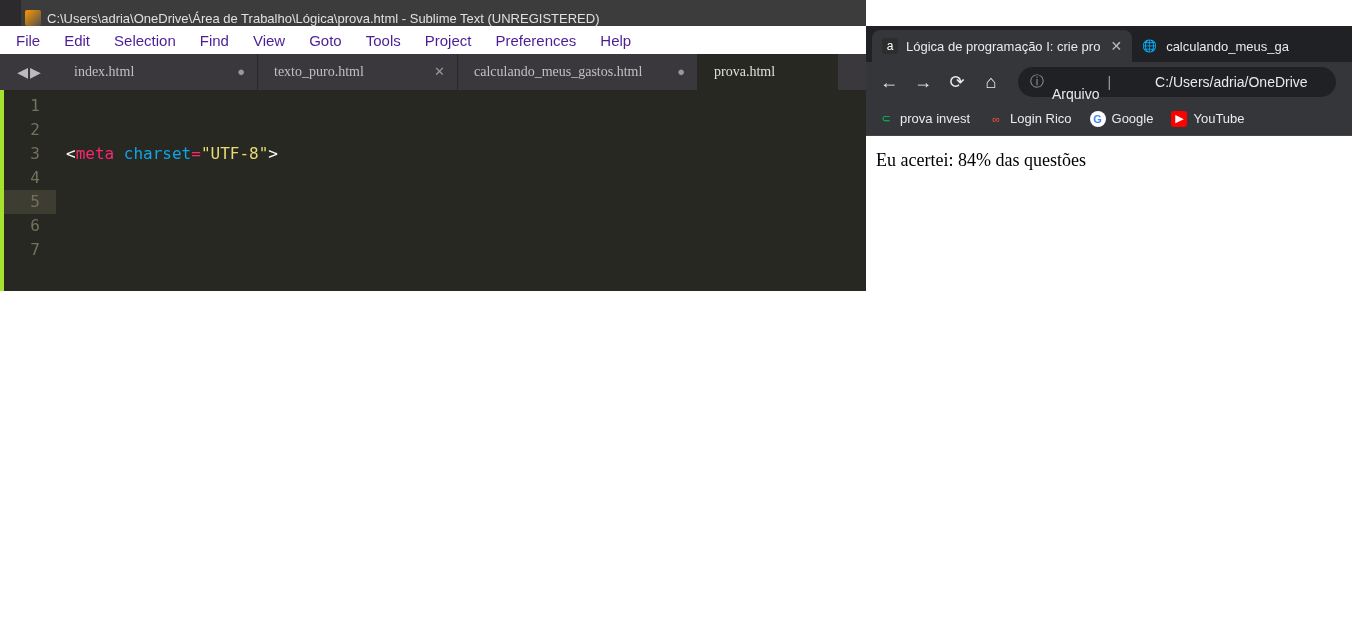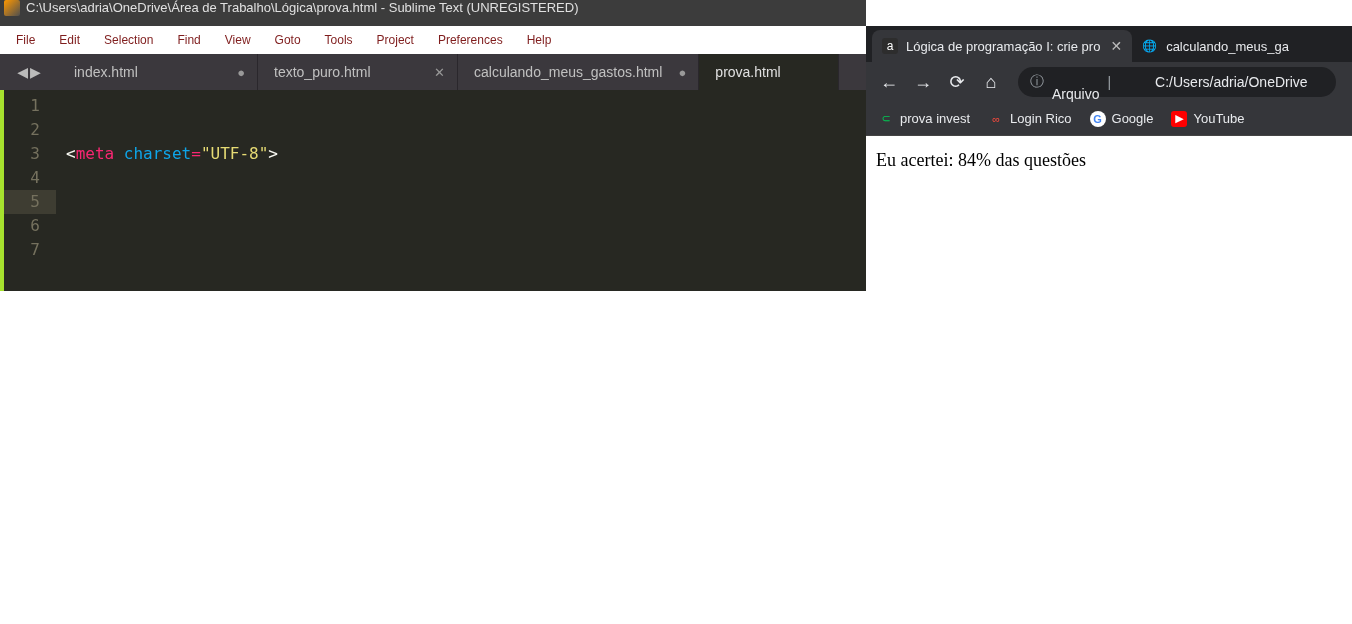--- a/index.html
+++ b/index.html
@@ -1,27 +1,27 @@
 <!DOCTYPE html>
 <html><head>
 <meta charset="utf-8">
 <style>
 * { margin: 0; padding: 0; box-sizing: border-box; }
 body { width: 1352px; height: 624px; font-family: Arial, sans-serif; overflow: hidden; background: #fff; }
 .container { display: flex; width: 100%; height: 100%; }
 
 
 .sublime { width: 866px; height: 100%; display: flex; flex-direction: column; background: #2d2a2e; }
-.titlebar { height: 26px; background: #3c3c3c; display: flex; align-items: flex-start; padding: 0 4px; color: #e0e0e0; font-size: 13px; }
+.titlebar { height: 26px; background: #3c3c3c; display: flex; align-items: flex-end; padding: 0 4px; color: #e0e0e0; font-size: 13px; margin-left: 21px; }
 .titlebar .logo { width: 16px; height: 16px; background: linear-gradient(135deg,#ff9800,#4f4f4f); border-radius: 2px; margin-right: 6px; }
-.menubar { height: 28px; background: #fff; display: flex; align-items: center; padding: 0 6px; gap: 4px; font-size: 12px; color: #7f1d1d; }
+.menubar { height: 28px; background: #fff; display: flex; align-items: center; padding: 0 6px; gap: 4px; font-size: 15px; color: #4c1d95; }
 .menubar span { padding: 4px 10px; cursor: default; }
 .tabsrow { height: 36px; background: #3b383d; display: flex; align-items: stretch; }
 .navarrows { width: 58px; display: flex; align-items: center; justify-content: center; gap: 2px; color: #bbb; font-size: 14px; }
-.tabs { display: flex; flex: 1; }
+.tabs { display: flex; flex: 1; font-family: Liberation Serif, serif; }
 .tab { position: relative; min-width: 200px; display: flex; align-items: center; padding: 0 36px 0 16px; color: #c0c0c0; font-size: 14px; border-right: 1px solid #2a272c; background: #3b383d; }
 .tab.active { background: #272822; color: #e0e0e0; }
 .tab .indicator { position: absolute; right: 12px; font-size: 13px; color: #999; }
 .editor { flex: 1; display: flex; background: #272822; font-family: Consolas, monospace; font-size: 16px; height: 200px; }
 .gutter { width: 56px; background: #272822; color: #75715e; text-align: right; padding: 4px 16px 0 0; line-height: 24px; border-left: 2px solid #a6e22e; position: relative; }
 .gutter::before { content:""; position:absolute; left:0; top:0; bottom:0; width:2px; background:#a6e22e; }
 .gutter .ln { height: 24px; }
 .gutter .ln.hl { background: #3e3d32; margin-right: -16px; padding-right: 16px; }
 .code { flex: 1; padding: 4px 10px 0; line-height: 24px; white-space: pre; color: #f8f8f2; }
 .code .row { height: 24px; }

